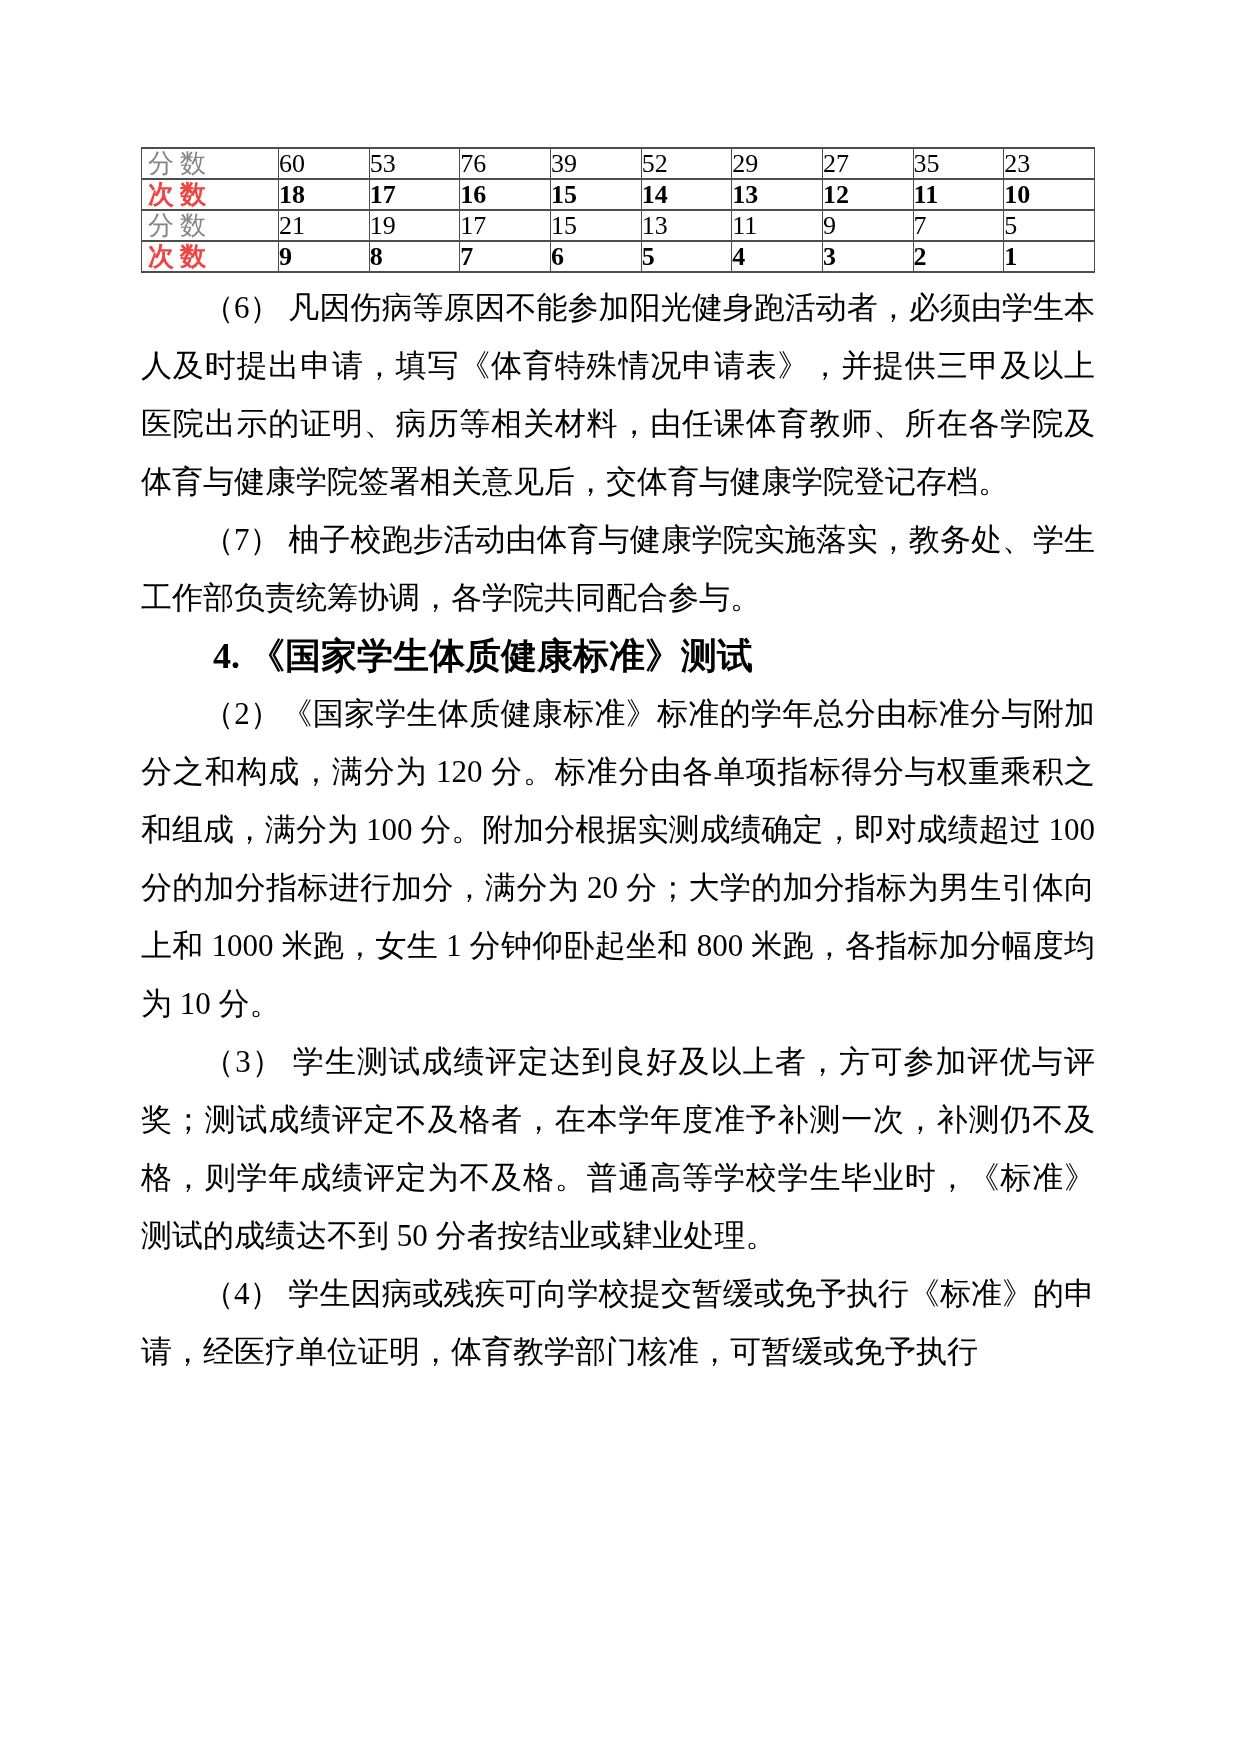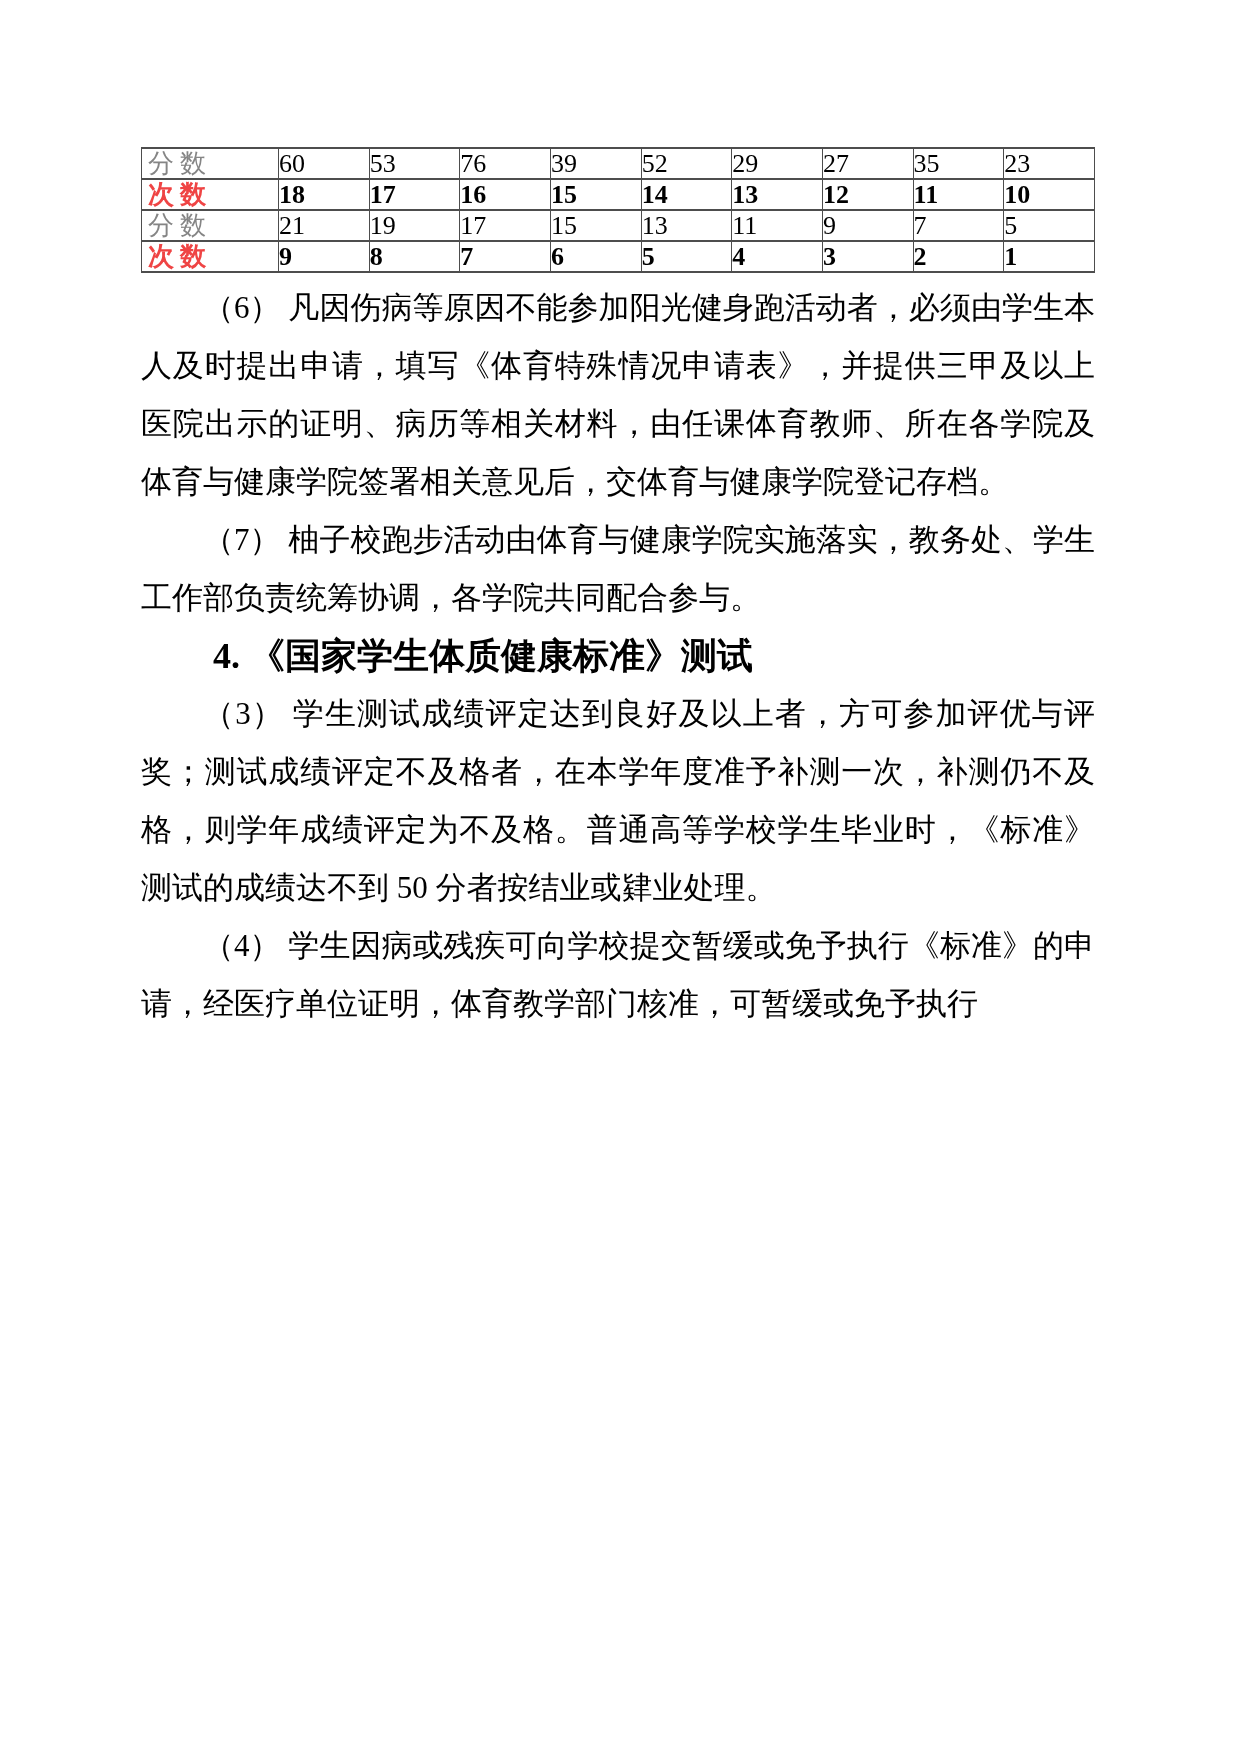--- a/index.html
+++ b/index.html
@@ -130,17 +130,18 @@
         <td>2</td>
         <td>1</td>
       </tr>
     </tbody>
   </table>
 
   <div class="doc-body">
     <p class="para">（6） 凡因伤病等原因不能参加阳光健身跑活动者，必须由学生本人及时提出申请，填写《体育特殊情况申请表》，并提供三甲及以上医院出示的证明、病历等相关材料，由任课体育教师、所在各学院及体育与健康学院签署相关意见后，交体育与健康学院登记存档。</p>
     <p class="para">（7） 柚子校跑步活动由体育与健康学院实施落实，教务处、学生工作部负责统筹协调，各学院共同配合参与。</p>
     <h3 class="heading">4. 《国家学生体质健康标准》测试</h3>
+    <p class="para">（2）《国家学生体质健康标准》标准的学年总分由标准分与附加分之和构成，满分为 120 分。标准分由各单项指标得分与权重乘积之和组成，满分为 100 分。附加分根据实测成绩确定，即对成绩超过 100 分的加分指标进行加分，满分为 20 分；大学的加分指标为男生引体向上和 1000 米跑，女生 1 分钟仰卧起坐和 800 米跑，各指标加分幅度均为 10 分。</p>
     <p class="para">（3） 学生测试成绩评定达到良好及以上者，方可参加评优与评奖；测试成绩评定不及格者，在本学年度准予补测一次，补测仍不及格，则学年成绩评定为不及格。普通高等学校学生毕业时，《标准》测试的成绩达不到 50 分者按结业或肄业处理。</p>
     <p class="para">（4） 学生因病或残疾可向学校提交暂缓或免予执行《标准》的申请，经医疗单位证明，体育教学部门核准，可暂缓或免予执行</p>
   </div>
 
 </div>
 
 </body></html>

